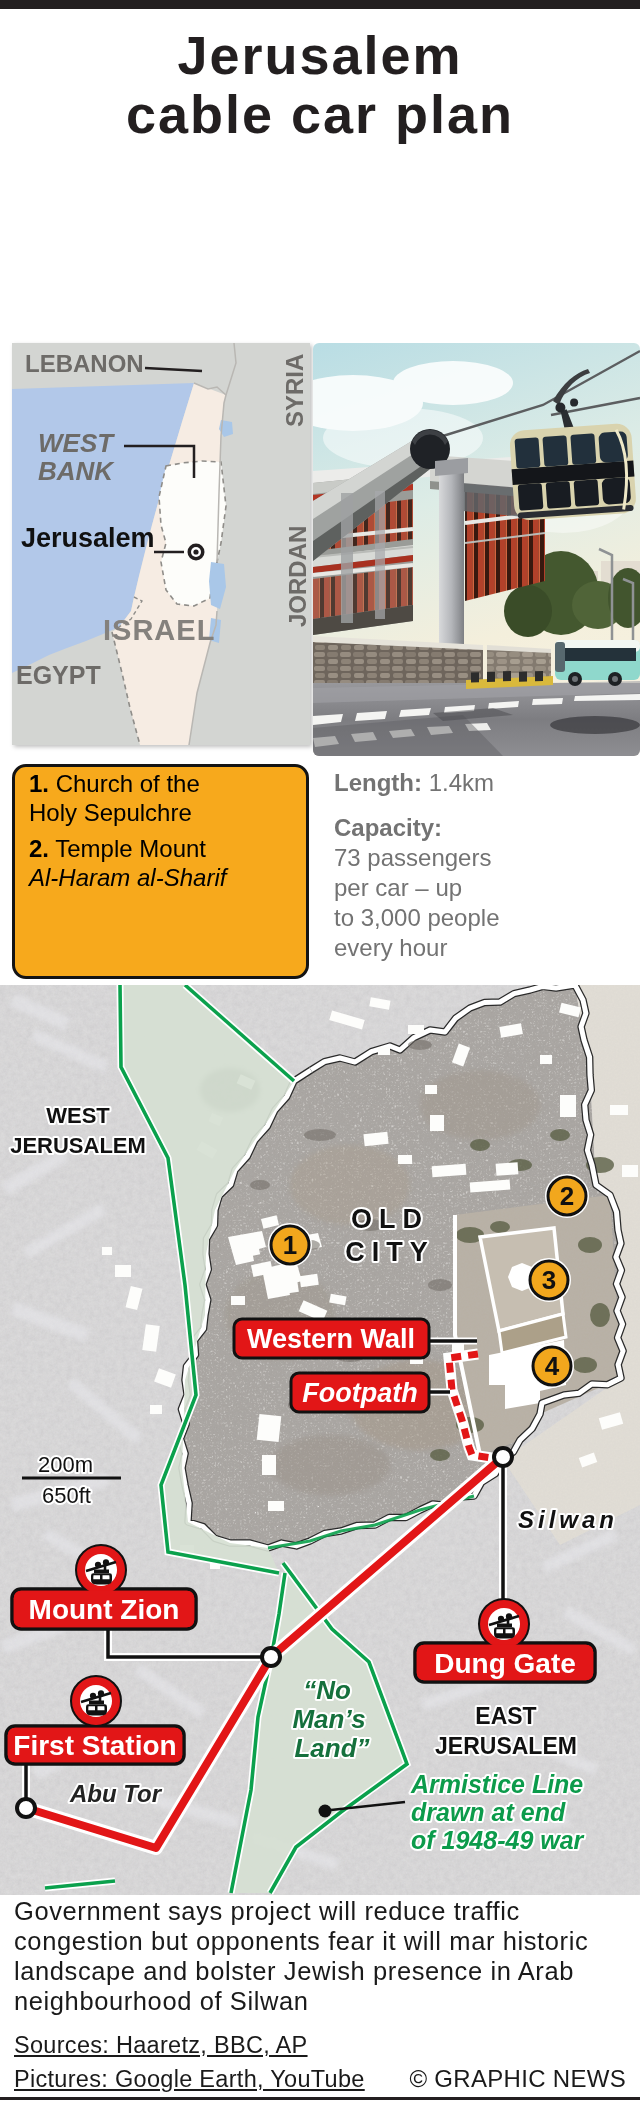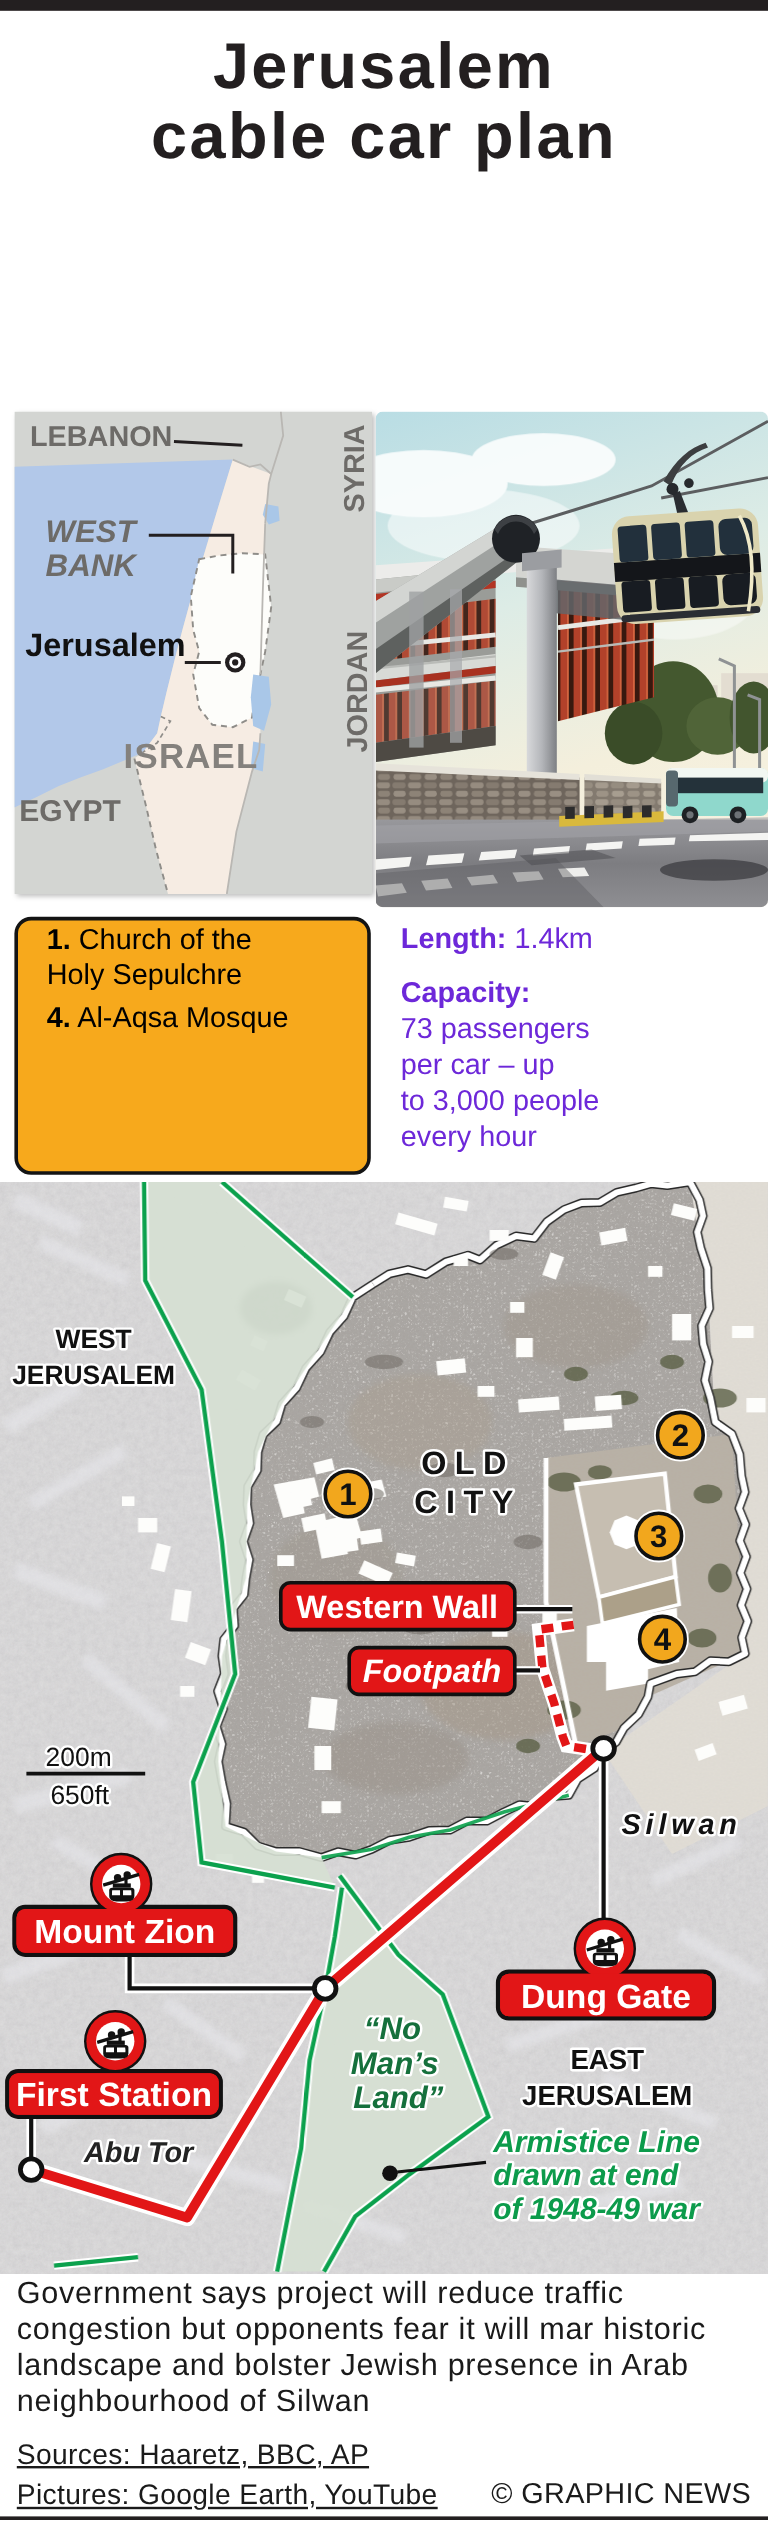--- a/index.html
+++ b/index.html
@@ -6,24 +6,24 @@
 *{box-sizing:border-box;}
 .page{position:relative;width:640px;height:2108px;background:#fff;overflow:hidden;
   font-family:"Liberation Sans",sans-serif;color:#231f20;}
 .abs{position:absolute;}
 .topbar{left:0;top:0;width:640px;height:9px;background:#231f20;}
 .title{left:0;top:26px;width:640px;text-align:center;font-size:54px;line-height:59px;
   font-weight:bold;letter-spacing:2px;color:#231f20;}
 .intro{left:0;top:150px;width:640px;text-align:center;font-size:29px;line-height:33px;
   font-weight:bold;letter-spacing:0.8px;color:#231f20;}
 .keybox{left:12px;top:764px;width:297px;height:215px;background:#f7a91c;
-  border:3px solid #141414;border-radius:14px;padding:2px 12px 0 24px;
+  border:3px solid #141414;border-radius:14px;padding:2px 12px 0 14px;
   font-size:24px;line-height:29px;color:#000;}
 .keybox .it{margin-bottom:7px;}
-.facts{left:334px;top:768px;width:300px;font-size:24px;line-height:30px;color:#6d28d9;}
+.facts{left:334px;top:768px;width:300px;font-size:24px;line-height:30px;color:#737373;}
 .gov{left:14px;top:1896px;width:640px;font-size:25.5px;line-height:30px;letter-spacing:0.6px;color:#1a1a1a;}
 .srcs{left:14px;top:2028px;width:612px;font-size:23.5px;line-height:34px;letter-spacing:0.3px;color:#1a1a1a;text-decoration:underline;}
 .gn{position:absolute;right:0;top:34px;font-size:24px;}
 .botrule{left:0;top:2097px;width:640px;height:3px;background:#231f20;}
 </style>
 </head>
 <body>
 <div class="page">
 
 <div class="abs topbar"></div>
@@ -270,21 +270,21 @@
 
 <path d="M0,385 L150,372 L190,413 L0,413 Z" fill="#5f5f63" opacity="0.45"></path>
 
 <ellipse cx="282" cy="382" rx="45" ry="9" fill="#3c3c40" opacity="0.75"></ellipse>
 <path d="M120,370 L180,365 L200,372 L130,378 Z" fill="#4a4a4e" opacity="0.5"></path>
 </g>
 </svg>
 
 <div class="abs keybox">
 <div class="it"><b>1.</b> Church of the<br>Holy Sepulchre</div>
-<div class="it"><b>4.</b> Al-Aqsa Mosque</div>
+<div class="it"><b>2.</b> Temple Mount<br><i>Al-Haram al-Sharif</i></div>
 </div>
 
 <div class="abs facts"><b>Length:</b> 1.4km<div style="height:15px"></div><b>Capacity:</b><br>73 passengers<br>per car – up<br>to 3,000 people<br>every hour</div>
 
 <svg class="abs" style="left:0;top:985px" width="640" height="910" viewBox="0 0 640 910">
 <defs>
 <filter id="nz" x="0" y="0" width="100%" height="100%">
 <feTurbulence type="fractalNoise" baseFrequency="0.55" numOctaves="3" seed="7" result="t"></feTurbulence>
 <feColorMatrix in="t" type="matrix" values="0 0 0 0 0.5  0 0 0 0 0.49  0 0 0 0 0.48  0 0 0 0.5 0"></feColorMatrix>
 <feComposite operator="in" in2="SourceGraphic"></feComposite>

